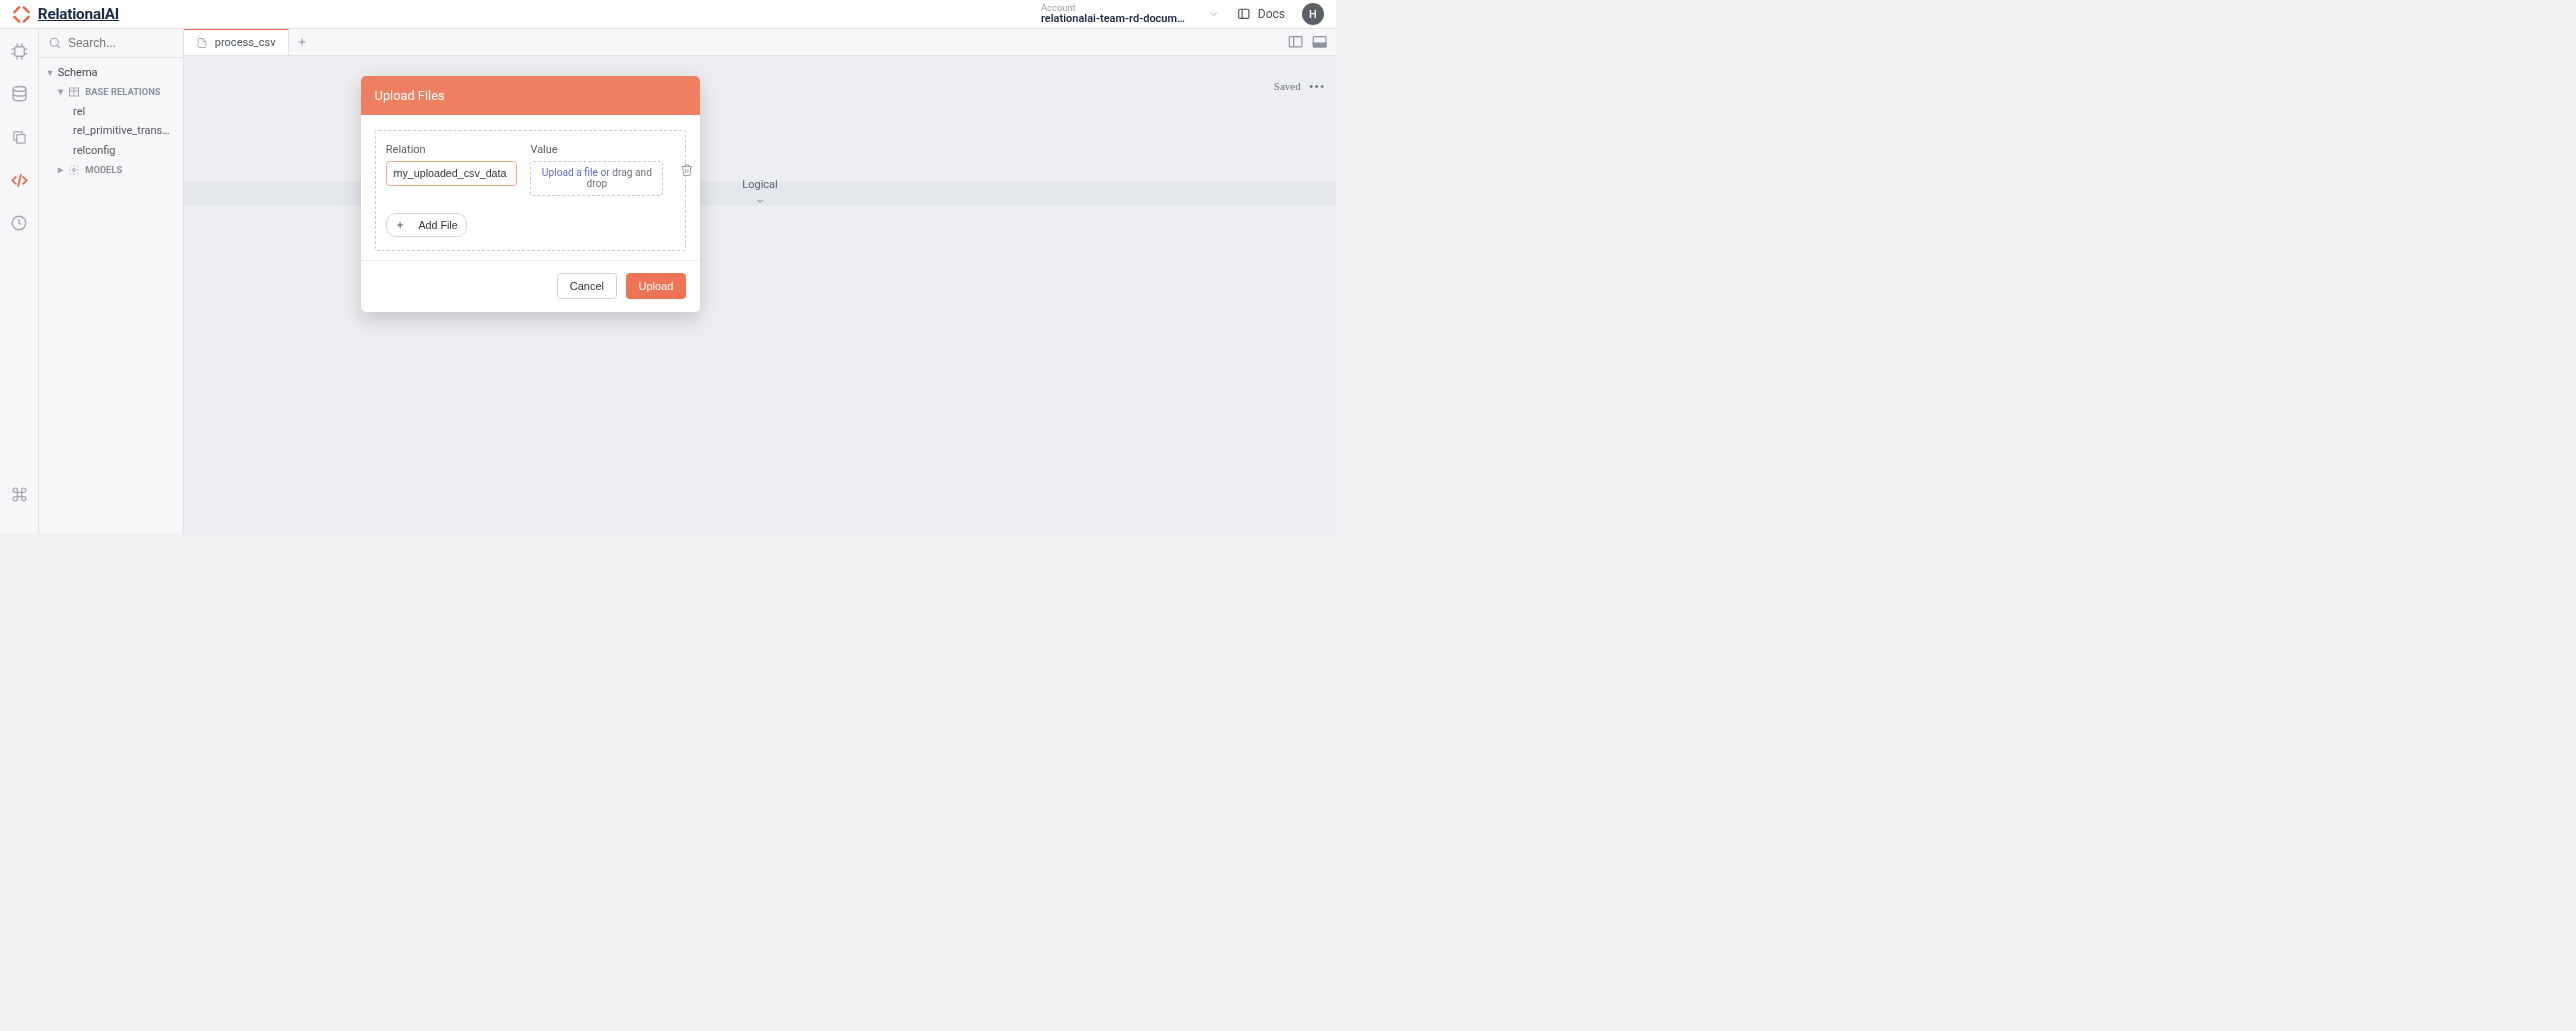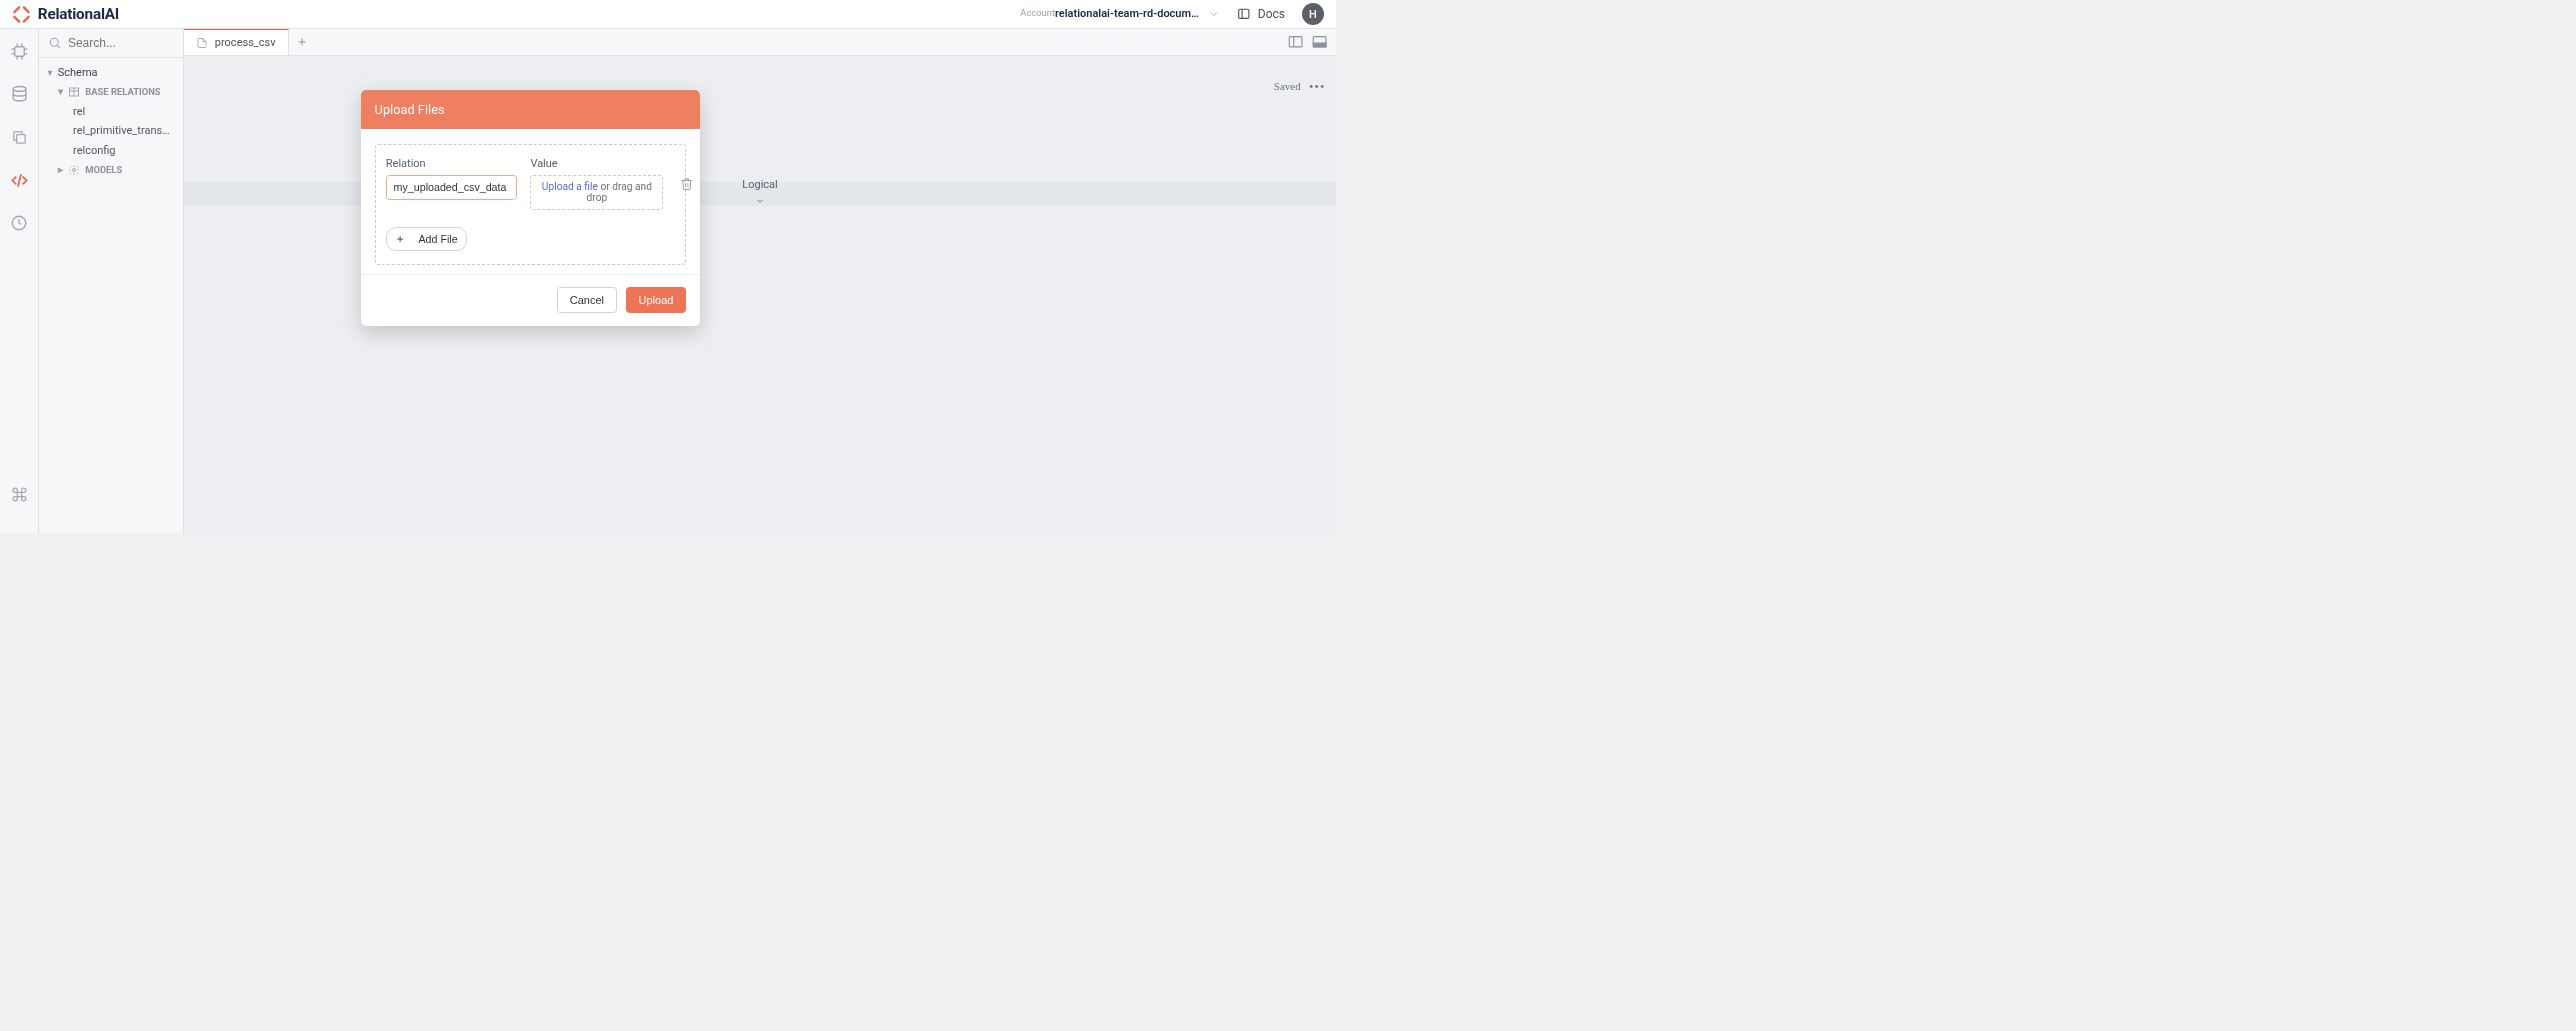--- a/index.html
+++ b/index.html
@@ -16,23 +16,23 @@
     .top-header {
       height: 29px;
       display: flex;
       align-items: center;
       padding: 0 12px;
       background: #fff;
       border-bottom: 0.9px solid #e2e2e6;
     }
     .logo { display: flex; align-items: center; gap: 6.8px; }
     .logo-mark { color: #e8664b; }
-    .logo-text { font-size: 15.3px; font-weight: 700; color: #1b2a4a; letter-spacing: -0.2px; }
+    .logo-text { font-size: 15.3px; font-weight: 700; color: #1b2a4a; letter-spacing: -0.2px; text-decoration: underline; }
     .header-spacer { flex: 1; }
-    .account { display: flex; line-height: 1.1; margin-right: 6px; }
+    .account { display: flex; flex-direction: column; line-height: 1.1; margin-right: 20px; }
     .account-label { font-size: 9.4px; color: #9aa0a8; }
     .account-value { font-size: 11px; font-weight: 600; color: #1b2a4a; max-width: 196px; white-space: nowrap; overflow: hidden; text-overflow: ellipsis; }
     .chevron { color: #a7aeb8; margin: 0 17px 0 3.4px; }
     .docs { display: flex; align-items: center; gap: 6.8px; color: #4a5160; font-size: 12px; margin-right: 17px; }
     .avatar { width: 22px; height: 22px; border-radius: 50%; background: #5a5f68; color: #fff; display: flex; align-items: center; justify-content: center; font-size: 11px; font-weight: 500; }
 
     
     .main { display: flex; height: calc(100% - 29px); }
     .icon-rail {
       width: 39px;
@@ -74,21 +74,21 @@
     .pane-controls { display:flex; align-items:center; gap:8.5px; padding:0 8.5px; color:#8a919c; }
 
     .status-row { position:absolute; top:51px; right:10.2px; display:flex; align-items:center; gap:8.5px; color:#6b7280; font-size:11px;font-family:Liberation Serif, serif; }
     .dots { letter-spacing:1.7px; font-weight:700; }
 
     .result-bar { position:absolute; top:153px; left:0; right:0; height:24px; background:#e4e7eb; display:flex; align-items:center; justify-content:flex-end; padding:0 10.2px; font-size:11px; color:#5a616c; gap:5.1px;flex-direction:column; }
 
     
     .modal {
       position:absolute;
-      top:61px; left:177px;
+      top:47px; left:177px;
       width:339px;
       background:#fff;
       border-radius:5.1px;
       box-shadow:0 6.8px 20.5px rgba(0,0,0,.18);
       overflow:hidden;
     }
     .modal-header { background:#ee7f60; color:#fff; padding:12px 13.6px; font-size:12.8px; }
     .modal-body { padding:15.3px 13.6px 8.5px; }
     .upload-card { border:0.9px dashed #c7cbd1; border-radius:3.4px; padding:12px 10.2px 13.6px; }
     .field-row { display:flex; gap:13.6px; align-items:flex-start; }

